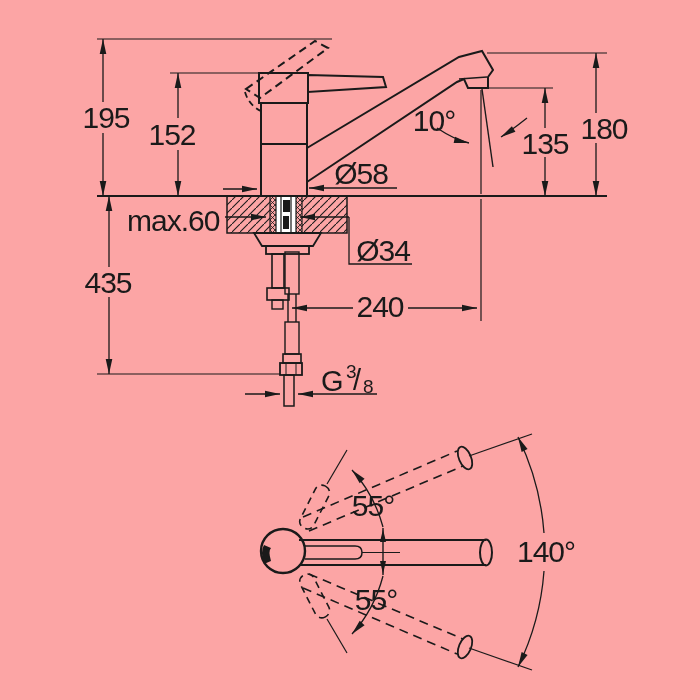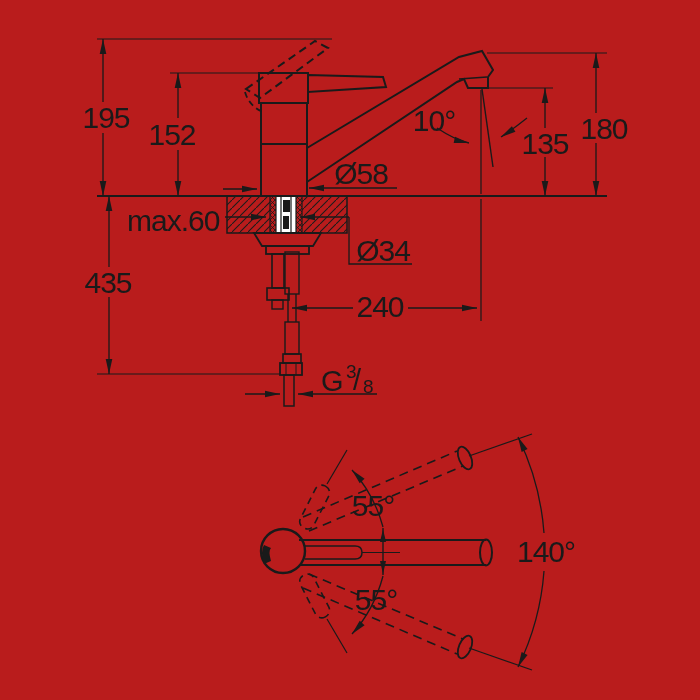--- a/index.html
+++ b/index.html
@@ -1,16 +1,16 @@
 <!DOCTYPE html>
 <html><head>
 <meta charset="utf-8">
 <style>
   html,body{margin:0;padding:0;background:#ffffff;}
-  .page{width:700px;height:700px;background:#b91c1c;position:relative;overflow:hidden;}
+  .page{width:700px;height:700px;background:#fca5a5;position:relative;overflow:hidden;}
   svg{display:block;}
   svg text{
     font-family:"Liberation Sans","DejaVu Sans",sans-serif;
     font-size:30px;
     letter-spacing:-1px;
     fill:#1a1a1a;
   }
   svg text.small{font-size:19px;letter-spacing:0;}
   svg text.mid{font-size:29px;}
   .ln{stroke:#1a1a1a;fill:none;}

